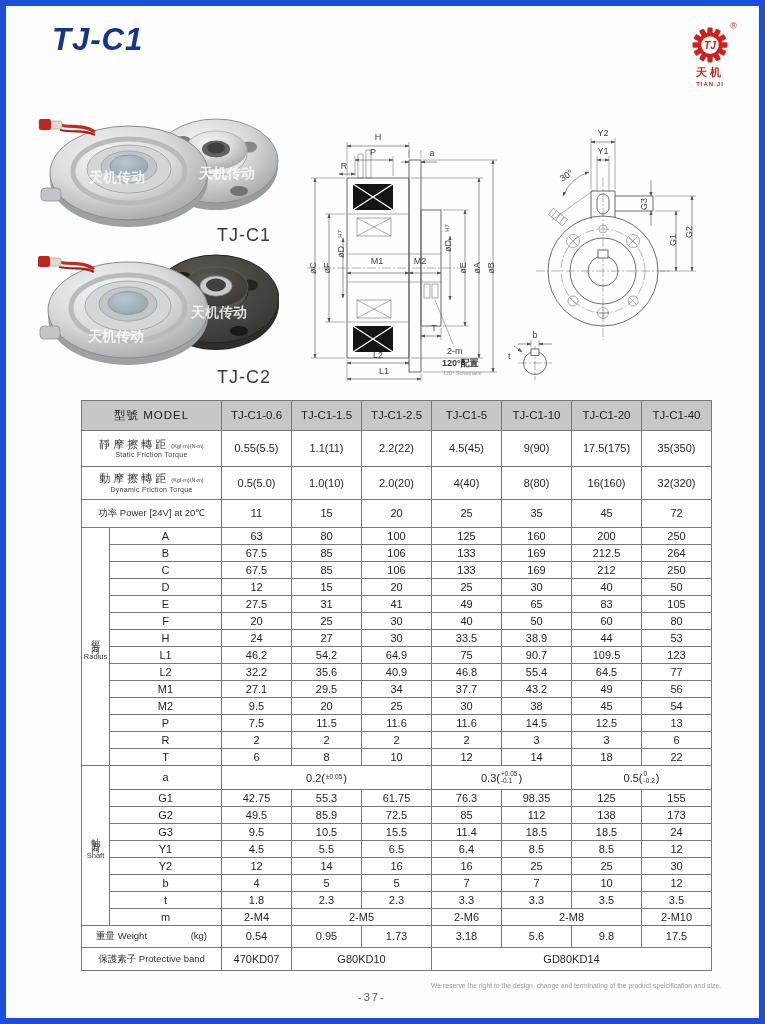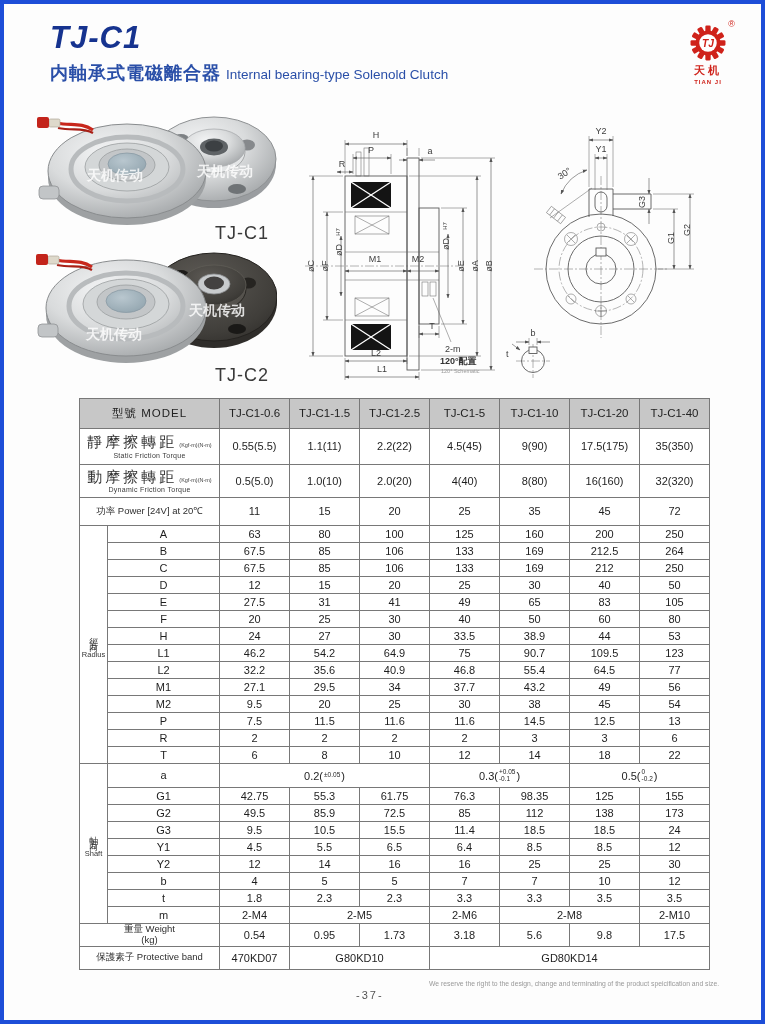--- a/index.html
+++ b/index.html
@@ -1,16 +1,16 @@
 <!DOCTYPE html>
 <html><head>
 <meta charset="utf-8">
 <style>
   html,body{margin:0;padding:0;background:#ffffff;}
-  .page{position:relative;width:765px;height:1024px;background:#fdfdfd;border:4px solid #1d4ed8;
+  .page{position:relative;width:765px;height:1024px;background:#fdfdfd;border:6px solid #1d4ed8;
         box-sizing:border-box;font-family:"Liberation Sans",sans-serif;overflow:hidden;}
   
   .title{position:absolute;left:46px;top:16px;font-style:italic;font-weight:bold;font-size:31px;
          color:#16338f;letter-spacing:1px;}
   .subtitle{position:absolute;left:46px;top:57px;color:#2a4fa8;white-space:nowrap;}
   .subtitle .zh{font-size:18px;font-weight:bold;letter-spacing:1px;}
   .subtitle .en{font-size:13.5px;margin-left:5px;}
   .guideway{position:absolute;left:497px;top:85px;color:#15289b;white-space:nowrap;}
   .guideway .zh{font-size:18px;font-weight:bold;}
   .guideway .en{font-size:13.5px;font-weight:bold;margin-left:5px;}
@@ -33,33 +33,33 @@
   
   .spec{position:absolute;left:75px;top:394px;width:630px;border-collapse:collapse;table-layout:fixed;
         color:#1e1e1e;}
   .spec td{border:1px solid #787878;text-align:center;vertical-align:middle;font-size:11px;
            padding:0;line-height:1.15;background:#fff;overflow:hidden;}
   .spec tr{height:17px;}
   tr.r-model{height:30px;margin-top:28px;} tr.r-static{height:36px;} tr.r-dyn{height:33px;}
   tr.r-pow{height:28px;} tr.r-a{height:24px;} tr.r-wt{height:22px;} tr.r-pb{height:23px;}
   tr.r-model td{background:#c7c7c7;font-size:11.5px;color:#222;}
   td.mlabel{font-size:13px;letter-spacing:1px;}
-  td.tlabel .l1{font-size:15px;letter-spacing:3px;color:#2e2e2e;}
+  td.tlabel .l1{font-size:11px;letter-spacing:3px;color:#2e2e2e;}
   td.tlabel .unit{font-size:5.5px;letter-spacing:0;color:#444;margin-left:2px;}
   td.tlabel .l2{font-size:7px;color:#3a3a3a;margin-top:1px;letter-spacing:.3px;}
   td.plabel{font-size:9.5px;color:#2e2e2e;}
   td.grp{vertical-align:middle;}
   .grpbox{display:flex;flex-direction:column;align-items:center;justify-content:center;}
   .vzh{writing-mode:vertical-rl;text-orientation:upright;font-size:9px;letter-spacing:3px;color:#333;}
   .ven{font-size:7.5px;color:#333;margin-top:12px;}
   td.dim{font-size:11px;}
   .tol{display:inline-flex;flex-direction:column;font-size:6.5px;line-height:1.05;vertical-align:middle;
        text-align:left;margin:0 1px;justify-content:center;}
   .tpre,.tpost{font-size:11px;vertical-align:middle;}
-  td.wlabel .wl{display:flex;justify-content:space-between;padding:0 14px;font-size:9.5px;color:#2e2e2e;flex-direction:column;}
+  td.wlabel .wl{display:flex;justify-content:space-between;padding:0 14px;font-size:9.5px;color:#2e2e2e;}
   td.pblabel{font-size:9.5px;color:#2e2e2e;}
   
   .pageno{position:absolute;left:352px;top:985px;font-size:11px;color:#555;letter-spacing:2px;}
   .footnote{position:absolute;left:425px;top:974px;width:330px;}
   .footnote .zh{font-size:8.5px;color:#222;letter-spacing:.5px;}
   .footnote .en{font-size:6.8px;color:#999;margin-top:2px;}
 </style>
 </head>
 <body>
 
@@ -82,23 +82,20 @@
       </radialGradient>
       <radialGradient id="gDark" cx="40%" cy="32%" r="85%">
         <stop offset="0%" stop-color="#5d5a55"></stop>
           <stop offset="70%" stop-color="#403e3a"></stop>
         <stop offset="100%" stop-color="#2d2b28"></stop>
       </radialGradient>
     </defs>
   </svg>
 
   <div class="title">TJ-C1</div>
-  <div class="subtitle">
-    <span class="zh">内軸承式電磁離合器</span><span class="en">Internal bearing-type Solenold Clutch</span>
-  </div>
 
   <div class="logo">
     <div class="gearwrap">
       <svg width="38" height="38" viewBox="0 0 100 100">
         <g fill="#cf221a">
           <circle cx="50" cy="50" r="33"></circle>
           <g>
             <rect x="43" y="4" width="14" height="16" rx="3"></rect>
             <rect x="43" y="4" width="14" height="16" rx="3" transform="rotate(30 50 50)"></rect>
             <rect x="43" y="4" width="14" height="16" rx="3" transform="rotate(60 50 50)"></rect>

